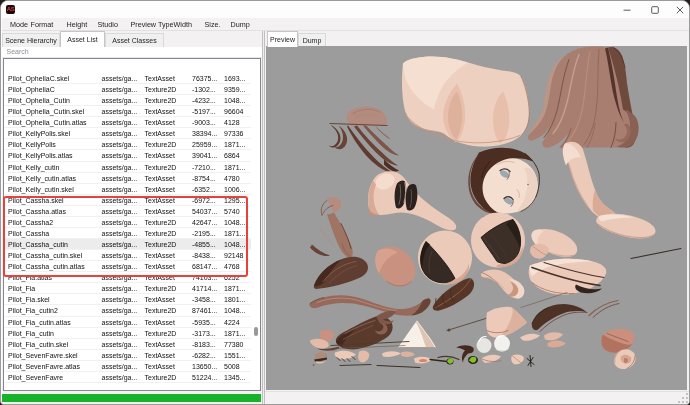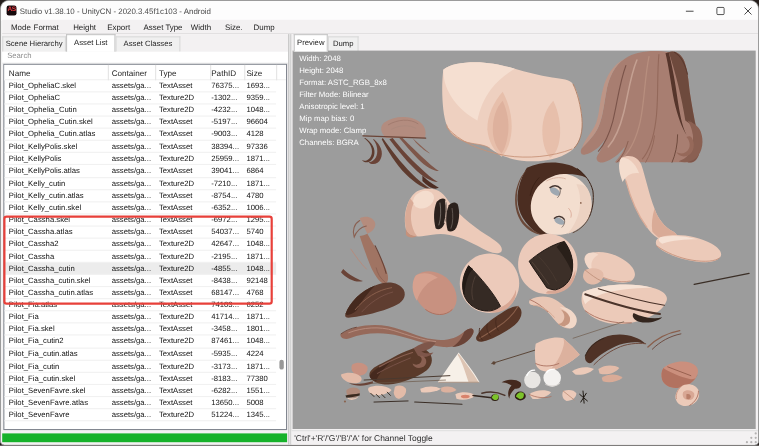--- a/index.html
+++ b/index.html
@@ -55,21 +55,20 @@
   .grip{position:absolute;right:2px;bottom:2px;width:9px;height:9px;}
   .grip i{position:absolute;width:2px;height:2px;background:#b4b2b2;border-radius:50%;}
 </style>
 </head>
 <body>
 
 <div class="window">
 
   <div class="titlebar">
     <div class="app-icon">AS</div>
-    <div class="title-text">Studio v1.38.10 - UnityCN - 2020.3.45f1c103 - Android</div>
     <div class="win-btn btn-min">
       <svg width="8" height="8" viewBox="0 0 8 8">
           <path d="M0.5 4.2 H7.5" stroke="#474747" stroke-width="0.9" fill="none"></path>
         </svg>
     </div>
     <div class="win-btn btn-max">
       <svg width="8" height="8" viewBox="0 0 8 8">
           <rect x="0.7" y="0.7" width="6.6" height="6.6" rx="1" stroke="#474747" stroke-width="0.9" fill="none"></rect>
         </svg>
     </div>
@@ -77,44 +76,37 @@
       <svg width="8" height="8" viewBox="0 0 8 8">
           <path d="M0.8 0.8 L7.2 7.2 M7.2 0.8 L0.8 7.2" stroke="#474747" stroke-width="0.9" fill="none"></path>
         </svg>
     </div>
   </div>
 
   <div class="menubar" id="menubar">
       <div class="menu-item" style="left: 8px;">Mode</div>
       <div class="menu-item" style="left: 28.5px;">Format</div>
       <div class="menu-item" style="left: 64.5px;">Height</div>
-      <div class="menu-item" style="left: 95.5px;">Export</div>
-      <div class="menu-item" style="left: 128.5px;">Asset Type</div>
+      <div class="menu-item" style="left: 95.5px;">Studio</div>
+      <div class="menu-item" style="left: 128.5px;">Preview Type</div>
       <div class="menu-item" style="left: 171.5px;">Width</div>
       <div class="menu-item" style="left: 202.5px;">Size.</div>
       <div class="menu-item" style="left: 228.5px;">Dump</div>
     </div>
 
   <div class="left-panel">
     <div class="tabstrip" id="left-tabs">
         <div class="tab" style="left: 0px; width: 58px;">Scene Hierarchy</div>
         <div class="tab selected" style="left: 58px; width: 45px;">Asset List</div>
         <div class="tab" style="left: 103px; width: 59px;">Asset Classes</div>
       </div>
     <div class="search-box">
       <span>Search</span>
     </div>
     <div class="listview">
-      <div class="lv-header" id="lv-header">
-          <div class="hcell" style="left: 0px; width: 95px; padding-left: 4px;">Name</div>
-          <div class="hcell" style="left: 95px; width: 43px; padding-left: 2.5px;">Container</div>
-          <div class="hcell" style="left: 138px; width: 50px; padding-left: 2.5px;">Type</div>
-          <div class="hcell" style="left: 188px; width: 31px; padding-left: 0px;">PathID</div>
-          <div class="hcell" style="left: 219px; width: 29px; padding-left: 1px;">Size</div>
-        </div>
       <div class="lv-body" id="lv-body">
           <div class="lv-row" style="top: 0px;">
             <div class="cell" style="left: 0px; width: 95px; padding-left: 4px;">Pilot_OpheliaC.skel</div>
             <div class="cell" style="left: 95px; width: 43px; padding-left: 2.5px;">assets/ga...</div>
             <div class="cell" style="left: 138px; width: 50px; padding-left: 2.5px;">TextAsset</div>
             <div class="cell" style="left: 188px; width: 31px; padding-left: 0px;">76375...</div>
             <div class="cell" style="left: 219px; width: 29px; padding-left: 1px;">1693...</div>
           </div>
           <div class="lv-row" style="top: 11.07px;">
             <div class="cell" style="left: 0px; width: 95px; padding-left: 4px;">Pilot_OpheliaC</div>
@@ -500,24 +492,22 @@
             <ellipse cx="472" cy="358.5" rx="5" ry="4" transform="rotate(0 472 358.5)" fill="#2e2014"></ellipse>
             <path d="M468,359 C469,356 472,354 475,356 C476,359 474,362 471,361 Z" fill="#7cc32a"></path>
             <path d="M480,357 C486,353 494,352 500,355 C497,359 489,362 483,361 Z" fill="#eccab9"></path>
             <path d="M480,357 C486,360 494,361 500,359" stroke="#a96e5d" stroke-width="0.7" fill="none" stroke-linecap="round"></path>
             <path d="M511,354 C516,352 521,353 523,356 C523,360 519,363 514,363 C511,362 509,358 511,354 Z" fill="#eccab9"></path>
             <path d="M511,354 L521,362" stroke="#b98a74" stroke-width="0.7" fill="none" stroke-linecap="round"></path>
             <path d="M526,357 L533,363 M532,356 L527,364 M529,354 L530,365" stroke="#1e1812" stroke-width="0.9" fill="none" stroke-linecap="round"></path>
             <circle cx="312.6" cy="363.5" r="1" fill="#8a6450"></circle>
           </g>
       </svg>
-      <div class="info-overlay" id="info-overlay"><div>Width: 2048</div><div>Height: 2048</div><div>Format: ASTC_RGB_8x8</div><div>Filter Mode: Bilinear</div><div>Anisotropic level: 1</div><div>Mip map bias: 0</div><div>Wrap mode: Clamp</div><div>Channels: BGRA</div></div>
     </div>
     <div class="statusbar">
-      <div class="status-text">'Ctrl'+'R'/'G'/'B'/'A' for Channel Toggle</div>
       <div class="grip">
         <i style="right:0;bottom:0"></i>
           <i style="right:0;bottom:4px"></i>
           <i style="right:4px;bottom:0"></i>
           <i style="right:0;bottom:8px"></i>
           <i style="right:8px;bottom:0"></i>
           <i style="right:4px;bottom:4px"></i>
       </div>
     </div>
   </div>

